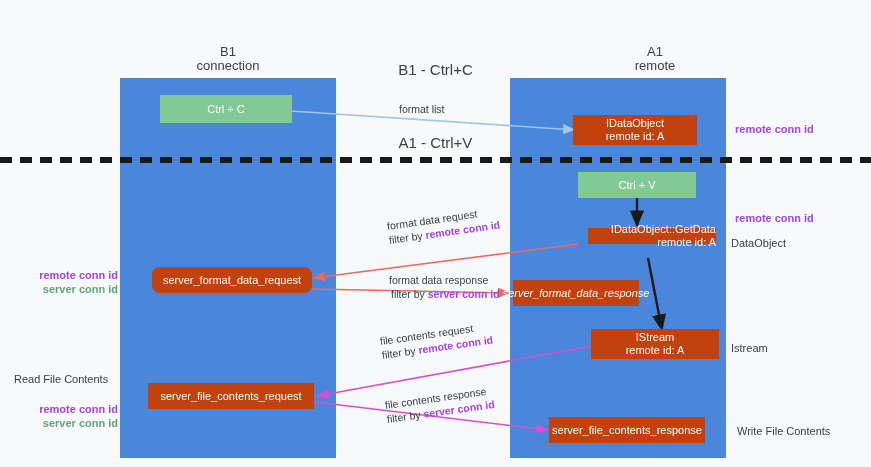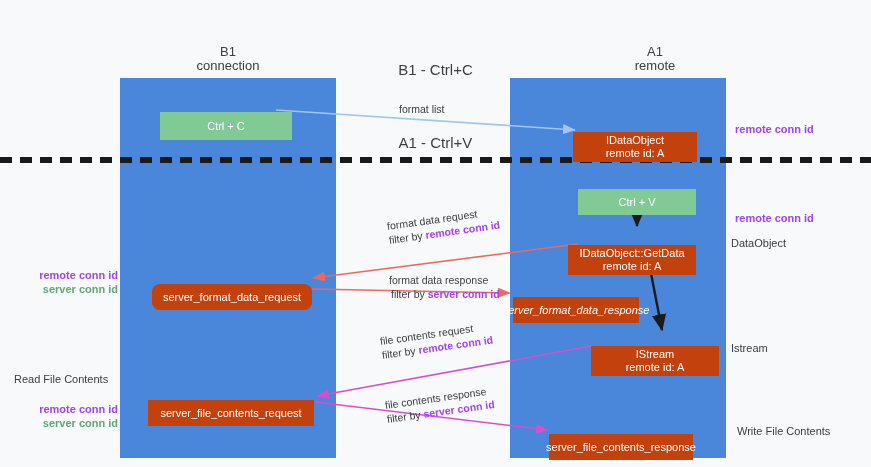--- a/index.html
+++ b/index.html
@@ -69,21 +69,20 @@
     box-sizing: border-box;
     display: flex;
     flex-direction: column;
     align-items: center;
     justify-content: center;
     text-align: center;
     color: #ffffff;
     font-size: 11px;
     line-height: 13px;
     z-index: 5;
-    margin-top: 17px;
   }
   .node .nline { display: block; white-space: nowrap; }
   .node.green { background: #81c995; }
   .node.orange { background: #c2410c; }
 
   
   .side-note {
     font-size: 11px;
     line-height: 14px;
     z-index: 6;
@@ -180,35 +179,35 @@
 
   <div class="abs node orange" style="left:573px; top:115px; width:124px; height:30px;">
     <span class="nline">IDataObject</span>
     <span class="nline">remote id: A</span>
   </div>
 
   <div class="abs node green" style="left:578px; top:172px; width:118px; height:26px;">
     <span class="nline">Ctrl + V</span>
   </div>
 
-  <div class="abs node orange" style="left:568px; top:228px; width:128px; height:30px;">
+  <div class="abs node orange" style="left:588px; top:228px; width:128px; height:16px;align-items:flex-end;">
     <span class="nline">IDataObject::GetData</span>
     <span class="nline">remote id: A</span>
   </div>
 
   <div class="abs node orange" style="left:513px; top:280px; width:126px; height:26px;font-style:italic;">
     <span class="nline">server_format_data_response</span>
   </div>
 
   <div class="abs node orange" style="left:591px; top:329px; width:128px; height:30px;">
     <span class="nline">IStream</span>
     <span class="nline">remote id: A</span>
   </div>
 
-  <div class="abs node orange" style="left:549px; top:417px; width:144px; height:26px;">
+  <div class="abs node orange" style="left:549px; top:417px; width:156px; height:26px;">
     <span class="nline">server_file_contents_response</span>
   </div>
 
   <div id="divider" class="abs"></div>
 
   <div class="abs edge-label" style="left:399px; top:102px;">
     <span class="eline">format list</span>
   </div>
 
   <div class="abs edge-label rot-up" style="left:388px; top:219px;">

